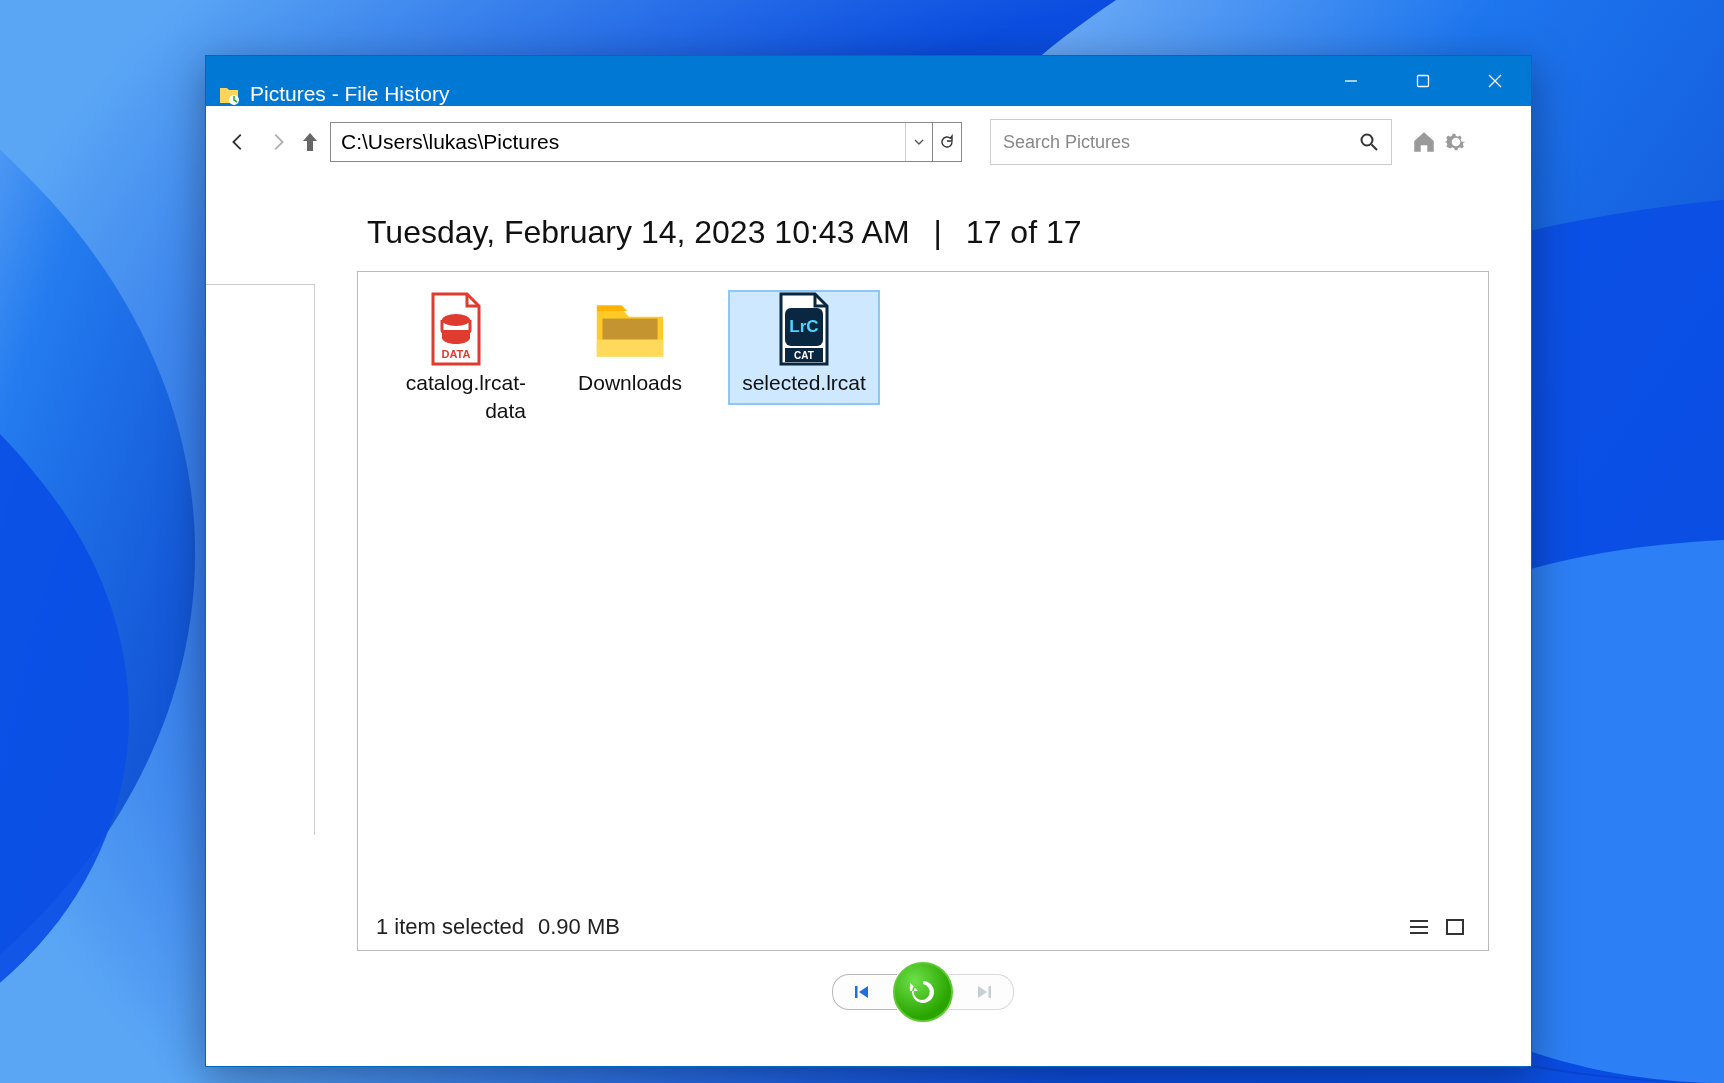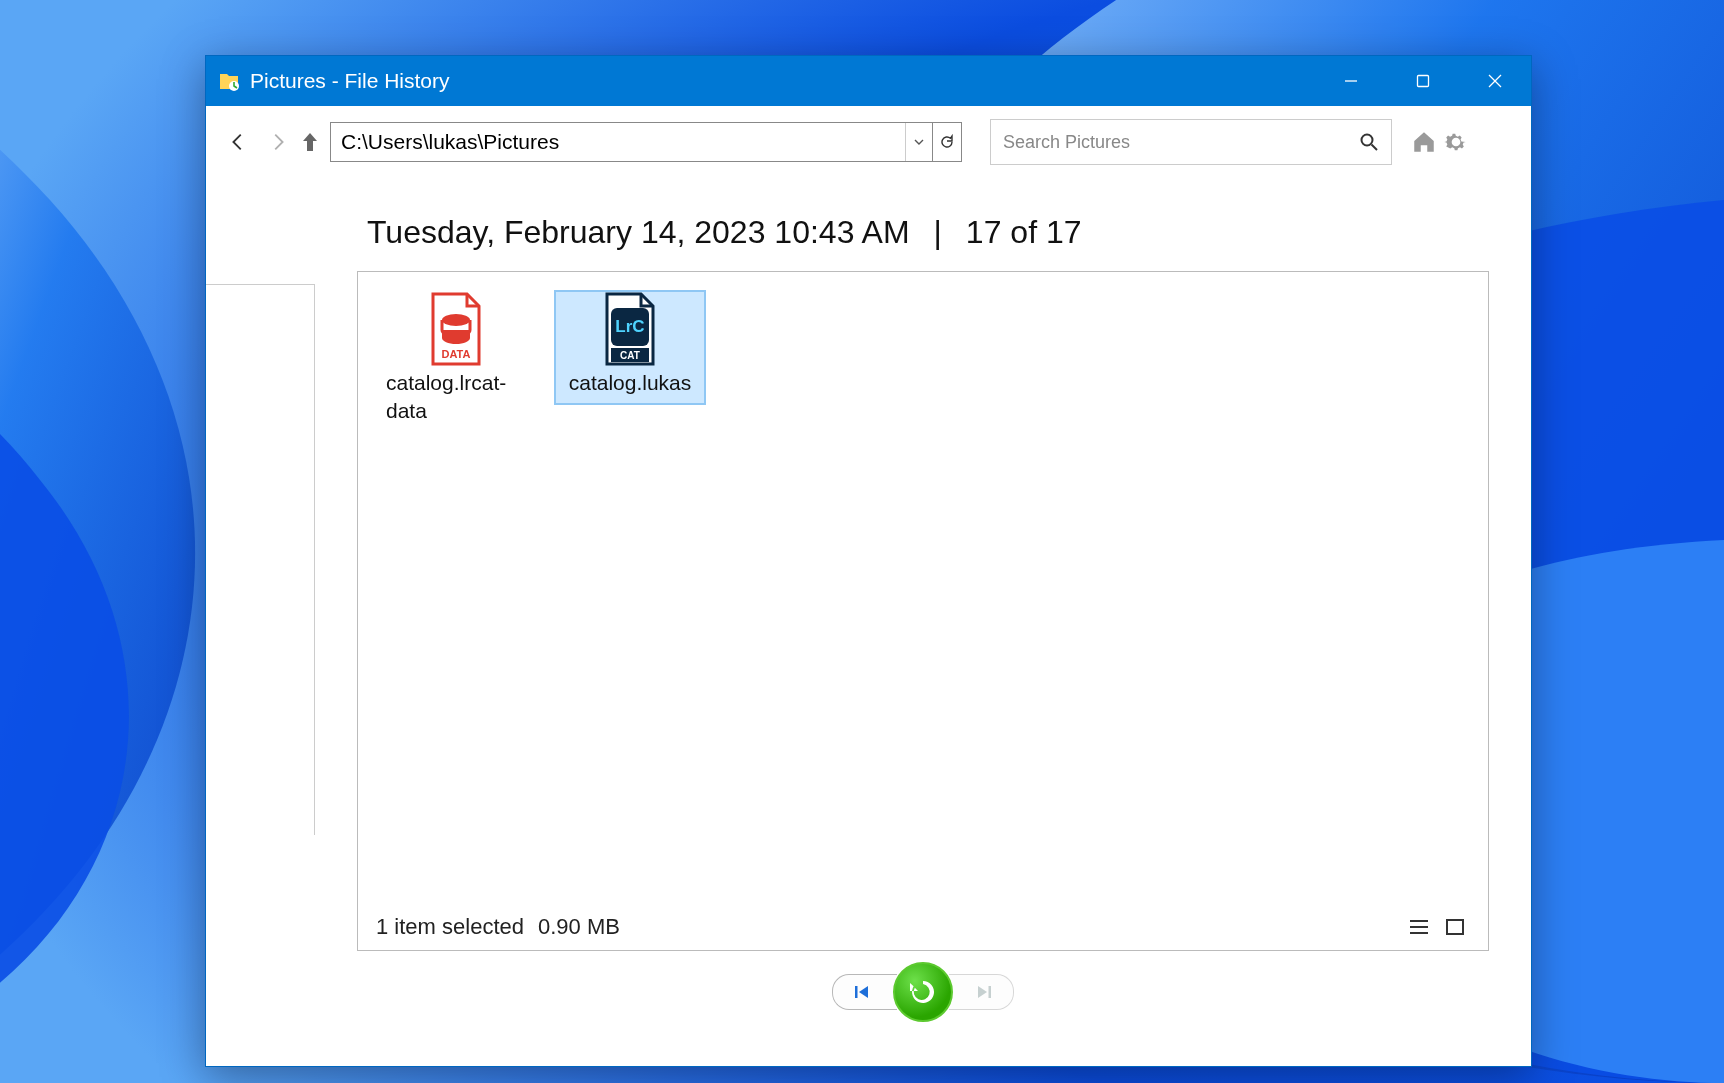--- a/index.html
+++ b/index.html
@@ -1,19 +1,19 @@
 <!DOCTYPE html>
 <html><head>
 <meta charset="utf-8">
 <style>
   html,body{margin:0;padding:0;width:1724px;height:1083px;font-family:"Segoe UI",Arial,sans-serif;overflow:hidden;}
   .desktop{width:1724px;height:1083px;background:#1450d8;position:relative;}
   .desktop svg.wall{position:absolute;inset:0;width:1724px;height:1083px;}
   .window{position:absolute;left:205px;top:55px;width:1325px;height:1010px;background:#fff;border:1px solid #0067c0;box-shadow:0 10px 40px rgba(0,0,0,.35);display:flex;flex-direction:column;}
-  .titlebar{height:50px;background:#0078d4;color:#fff;display:flex;align-items:center;padding-left:12px;}
+  .titlebar{height:50px;background:#0078d4;color:#fff;display:flex;align-items:flex-end;padding-left:12px;}
   .titlebar .ticon{margin-right:10px;display:flex;align-items:center;}
   .titlebar .ttxt{font-size:21px;font-weight:400;}
   .winbtns{margin-left:auto;display:flex;height:100%;}
   .wbtn{width:72px;height:100%;display:flex;align-items:center;justify-content:center;color:#fff;}
   .toolbar{height:72px;display:flex;align-items:center;padding:0 16px;gap:8px;}
   .navbtn{width:32px;height:32px;display:flex;align-items:center;justify-content:center;color:#808080;}
   .navbtn.enabled{color:#222;}
   .upbtn{width:24px;height:32px;display:flex;align-items:center;justify-content:center;color:#555;margin-left:-4px;}
   .addrbox{flex:0 0 630px;height:38px;border:1px solid #888;display:flex;align-items:center;}
   .addrbox input{flex:1;border:none;outline:none;font-size:21px;padding:0 10px;height:100%;background:transparent;}
@@ -27,21 +27,21 @@
   .righticons .ri{width:28px;height:28px;display:flex;align-items:center;justify-content:center;}
   .body{flex:1;display:flex;gap:0;padding:0 0 0 0;overflow:hidden;}
   .leftstub{width:108px;border-right:1px solid #ccc;border-top:1px solid #ccc;margin-top:106px;height:550px;}
   .main{flex:1;padding:16px 42px 0 42px;display:flex;flex-direction:column;}
   .header-date{font-size:32px;color:#111;margin:20px 0 20px 10px;font-weight:400;display:flex;}
   .content{border:1px solid #bbb;height:642px;position:relative;padding:18px 22px;}
   .items{display:flex;gap:22px;align-items:flex-start;}
   .item{width:140px;display:flex;flex-direction:column;align-items:center;padding:6px 4px;border:2px solid transparent;}
   .item.selected{background:#cde8ff;border:2px solid #8fc7f4;}
   .item .iconbox{width:74px;height:61px;display:flex;align-items:center;justify-content:center;}
-  .item .lbl{margin-top:10px;font-size:21px;color:#111;text-align:left;line-height:1.35;word-break:break-word;}
+  .item .lbl{margin-top:10px;font-size:21px;color:#111;text-align:right;line-height:1.35;word-break:break-word;}
   .statusbar{position:absolute;left:18px;right:20px;bottom:10px;display:flex;align-items:center;font-size:22px;color:#222;}
   .viewbtns{margin-left:auto;display:flex;gap:10px;color:#333;}
   .viewbtns .vb{width:26px;height:26px;display:flex;align-items:center;justify-content:center;}
   .footer{height:82px;display:flex;align-items:center;justify-content:center;gap:0;}
   .navpill{width:58px;height:34px;border:1px solid #b8b8b8;border-radius:17px;display:flex;align-items:center;justify-content:center;background:#fdfdfd;}
   .restorebtn{width:56px;height:56px;border-radius:50%;background:radial-gradient(circle at 35% 30%, #6de04a, #2aa500 68%);display:flex;align-items:center;justify-content:center;border:2px solid #5cc92f;margin:0 -4px;z-index:2;position:relative;}
 </style>
 </head>
 <body>
 
@@ -167,33 +167,44 @@
                   <path d="M46 2v12h12" fill="none" stroke="#e03b2f" stroke-width="3"></path>
                   <ellipse cx="35" cy="28" rx="14" ry="6" fill="#e03b2f"></ellipse>
                   <path d="M21 28v10c0 3.3 6.3 6 14 6s14-2.7 14-6V28" fill="none" stroke="#e03b2f" stroke-width="3"></path>
                   <path d="M21 38v8c0 3.3 6.3 6 14 6s14-2.7 14-6v-8" fill="#e03b2f"></path>
                   <text x="35" y="66" text-anchor="middle" font-size="11" font-weight="700" fill="#e03b2f" font-family="Arial">DATA</text>
                 </svg>
               </div>
               <div class="lbl">catalog.lrcat-data</div>
             </div>
 
+            <div class="item">
+              <div class="iconbox">
+                <svg width="78" height="66" viewBox="0 0 78 66">
+                  <path d="M4 14h28l6 6h36v42H4z" fill="#ffca28"></path>
+                  <path d="M4 8h26l6 6H4z" fill="#ffb300"></path>
+                  <rect x="10" y="22" width="58" height="30" fill="#7a533a" opacity="0.45"></rect>
+                  <path d="M4 44h70v18H4z" fill="#ffd95a"></path>
+                </svg>
+              </div>
+              <div class="lbl">Downloads</div>
+            </div>
 
             <div class="item selected">
               <div class="iconbox">
                 <svg width="70" height="74" viewBox="0 0 70 74">
                   <path d="M12 2h34l12 12v58H12z" fill="#fff" stroke="#0a2742" stroke-width="3"></path>
                   <path d="M46 2v12h12" fill="none" stroke="#0a2742" stroke-width="3"></path>
                   <rect x="16" y="16" width="38" height="38" rx="6" fill="#0a2742"></rect>
                   <text x="35" y="40" text-anchor="middle" font-size="17" font-weight="700" fill="#4fd3ff" font-family="Arial">LrC</text>
                   <rect x="16" y="56" width="38" height="14" fill="#0a2742"></rect>
                   <text x="35" y="67" text-anchor="middle" font-size="10" font-weight="700" fill="#fff" font-family="Arial">CAT</text>
                 </svg>
               </div>
-              <div class="lbl">catalog.lukas</div>
+              <div class="lbl">selected.lrcat</div>
             </div>
 
           </div>
 
           <div class="statusbar">
             <span>1 item selected</span>
             <span style="margin-left:14px">0.90 MB</span>
             <div class="viewbtns">
               <div class="vb">
                 <svg width="22" height="20" viewBox="0 0 22 20">

